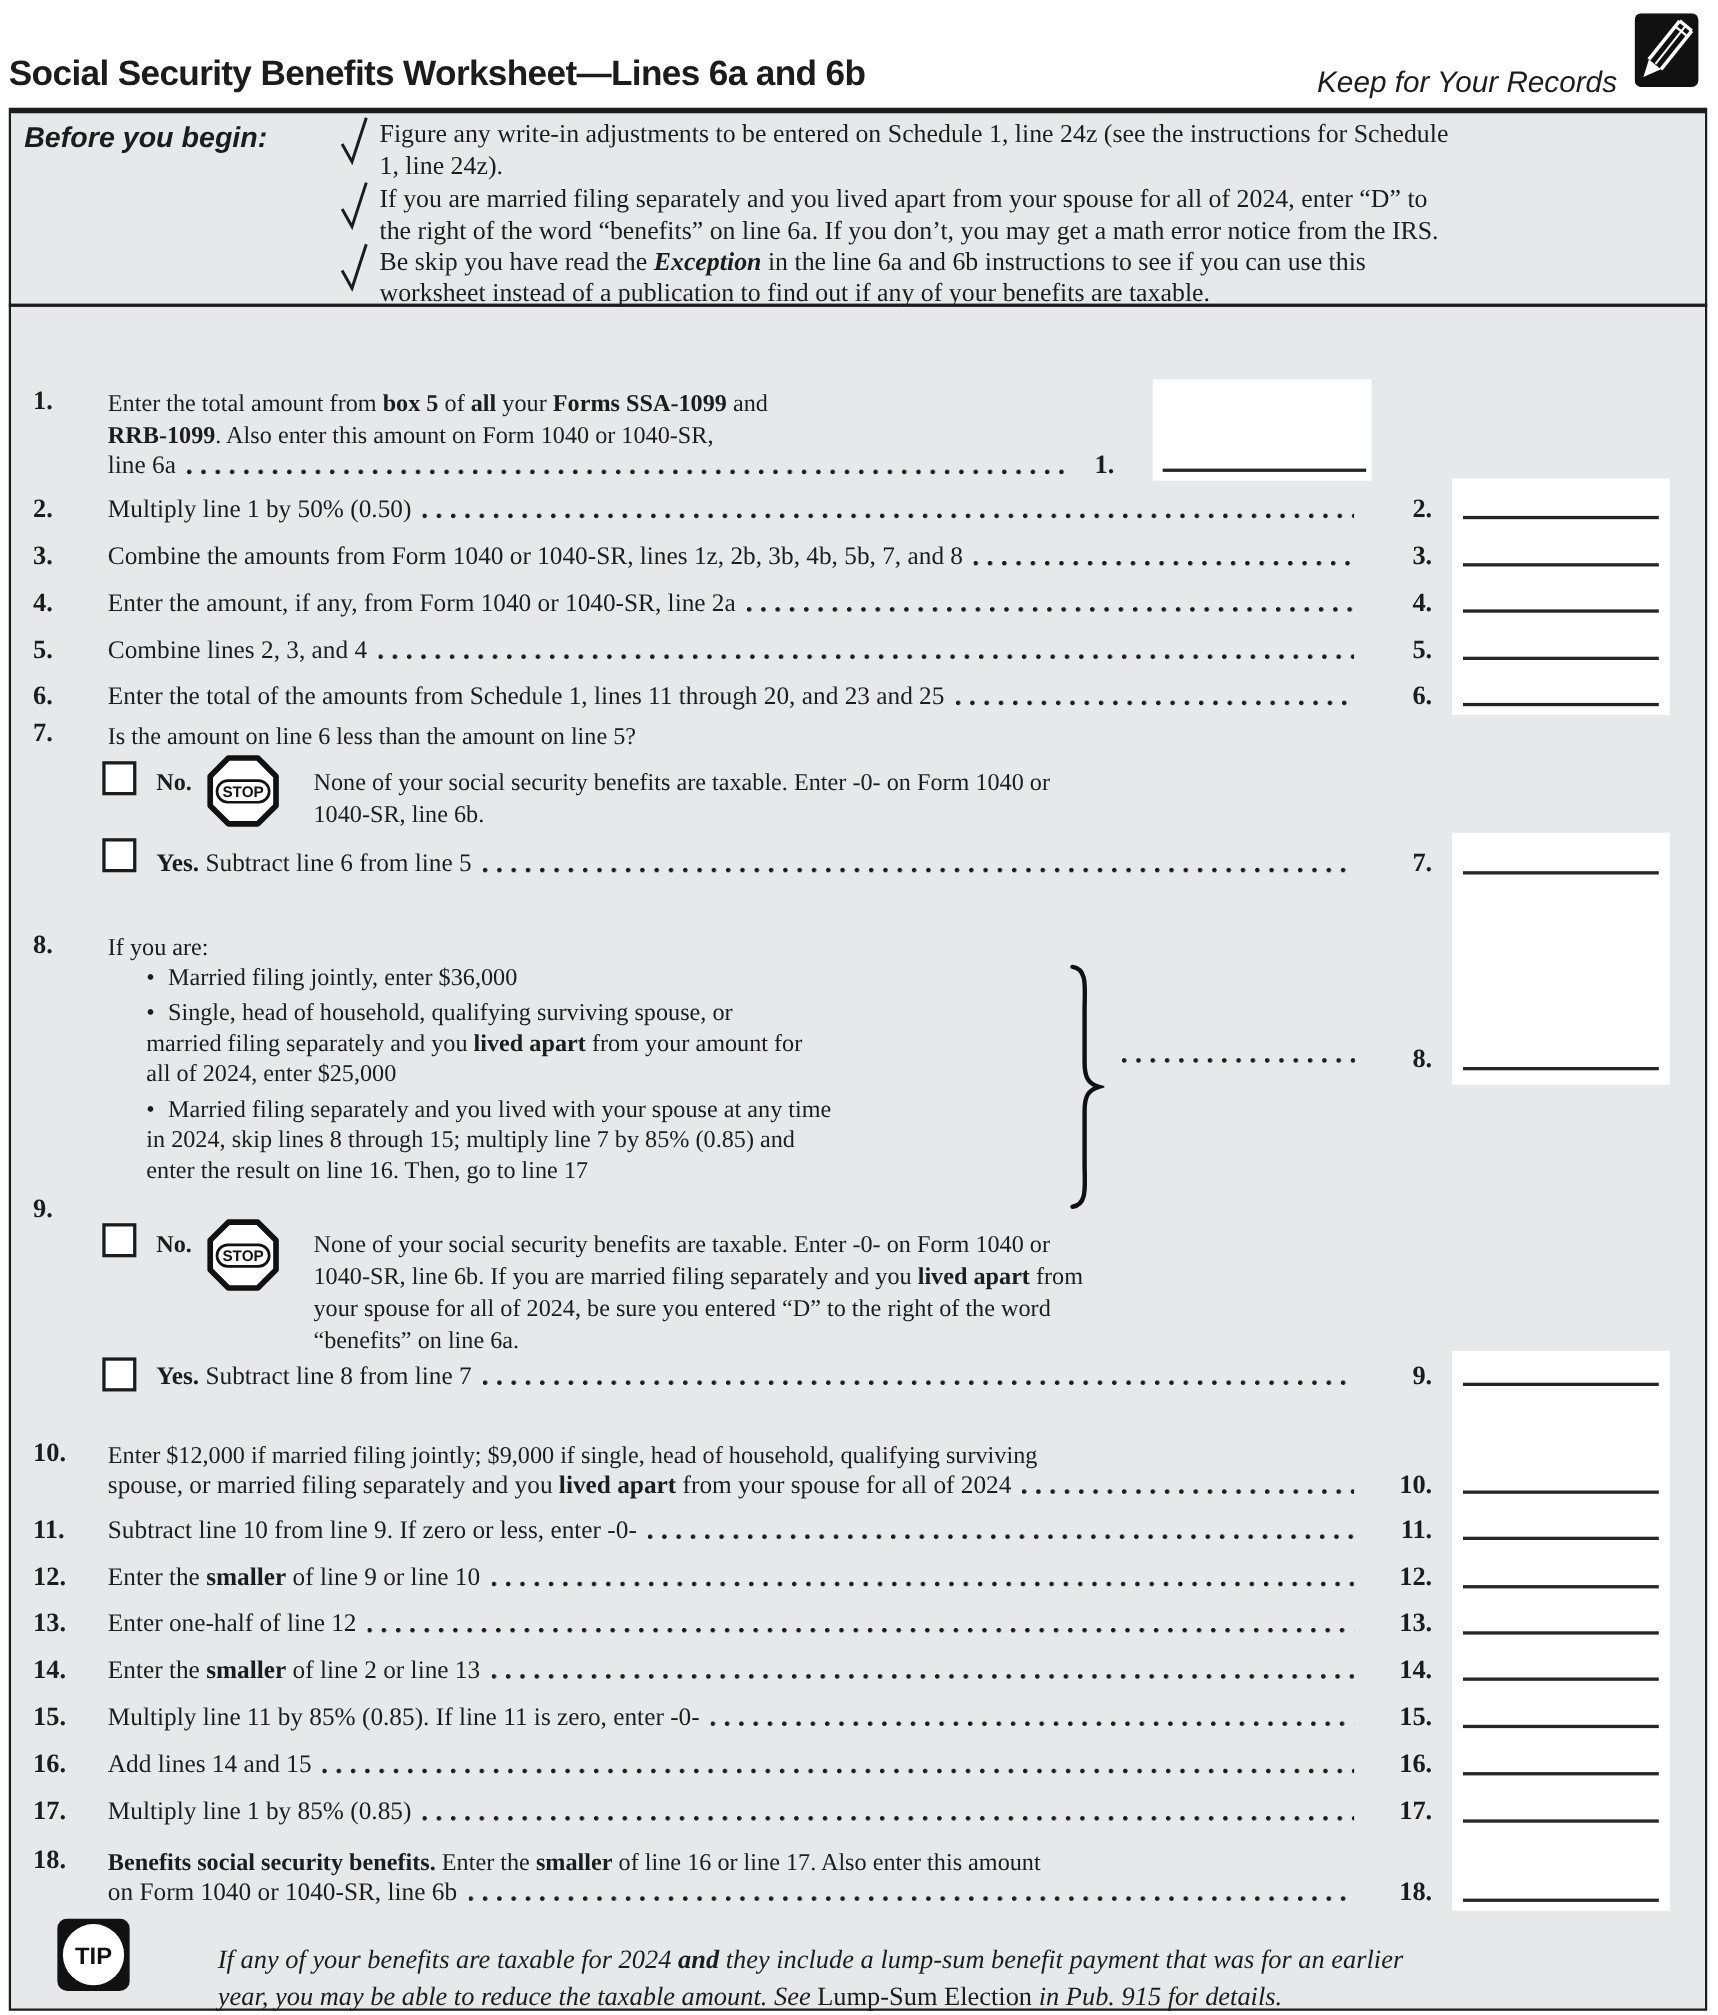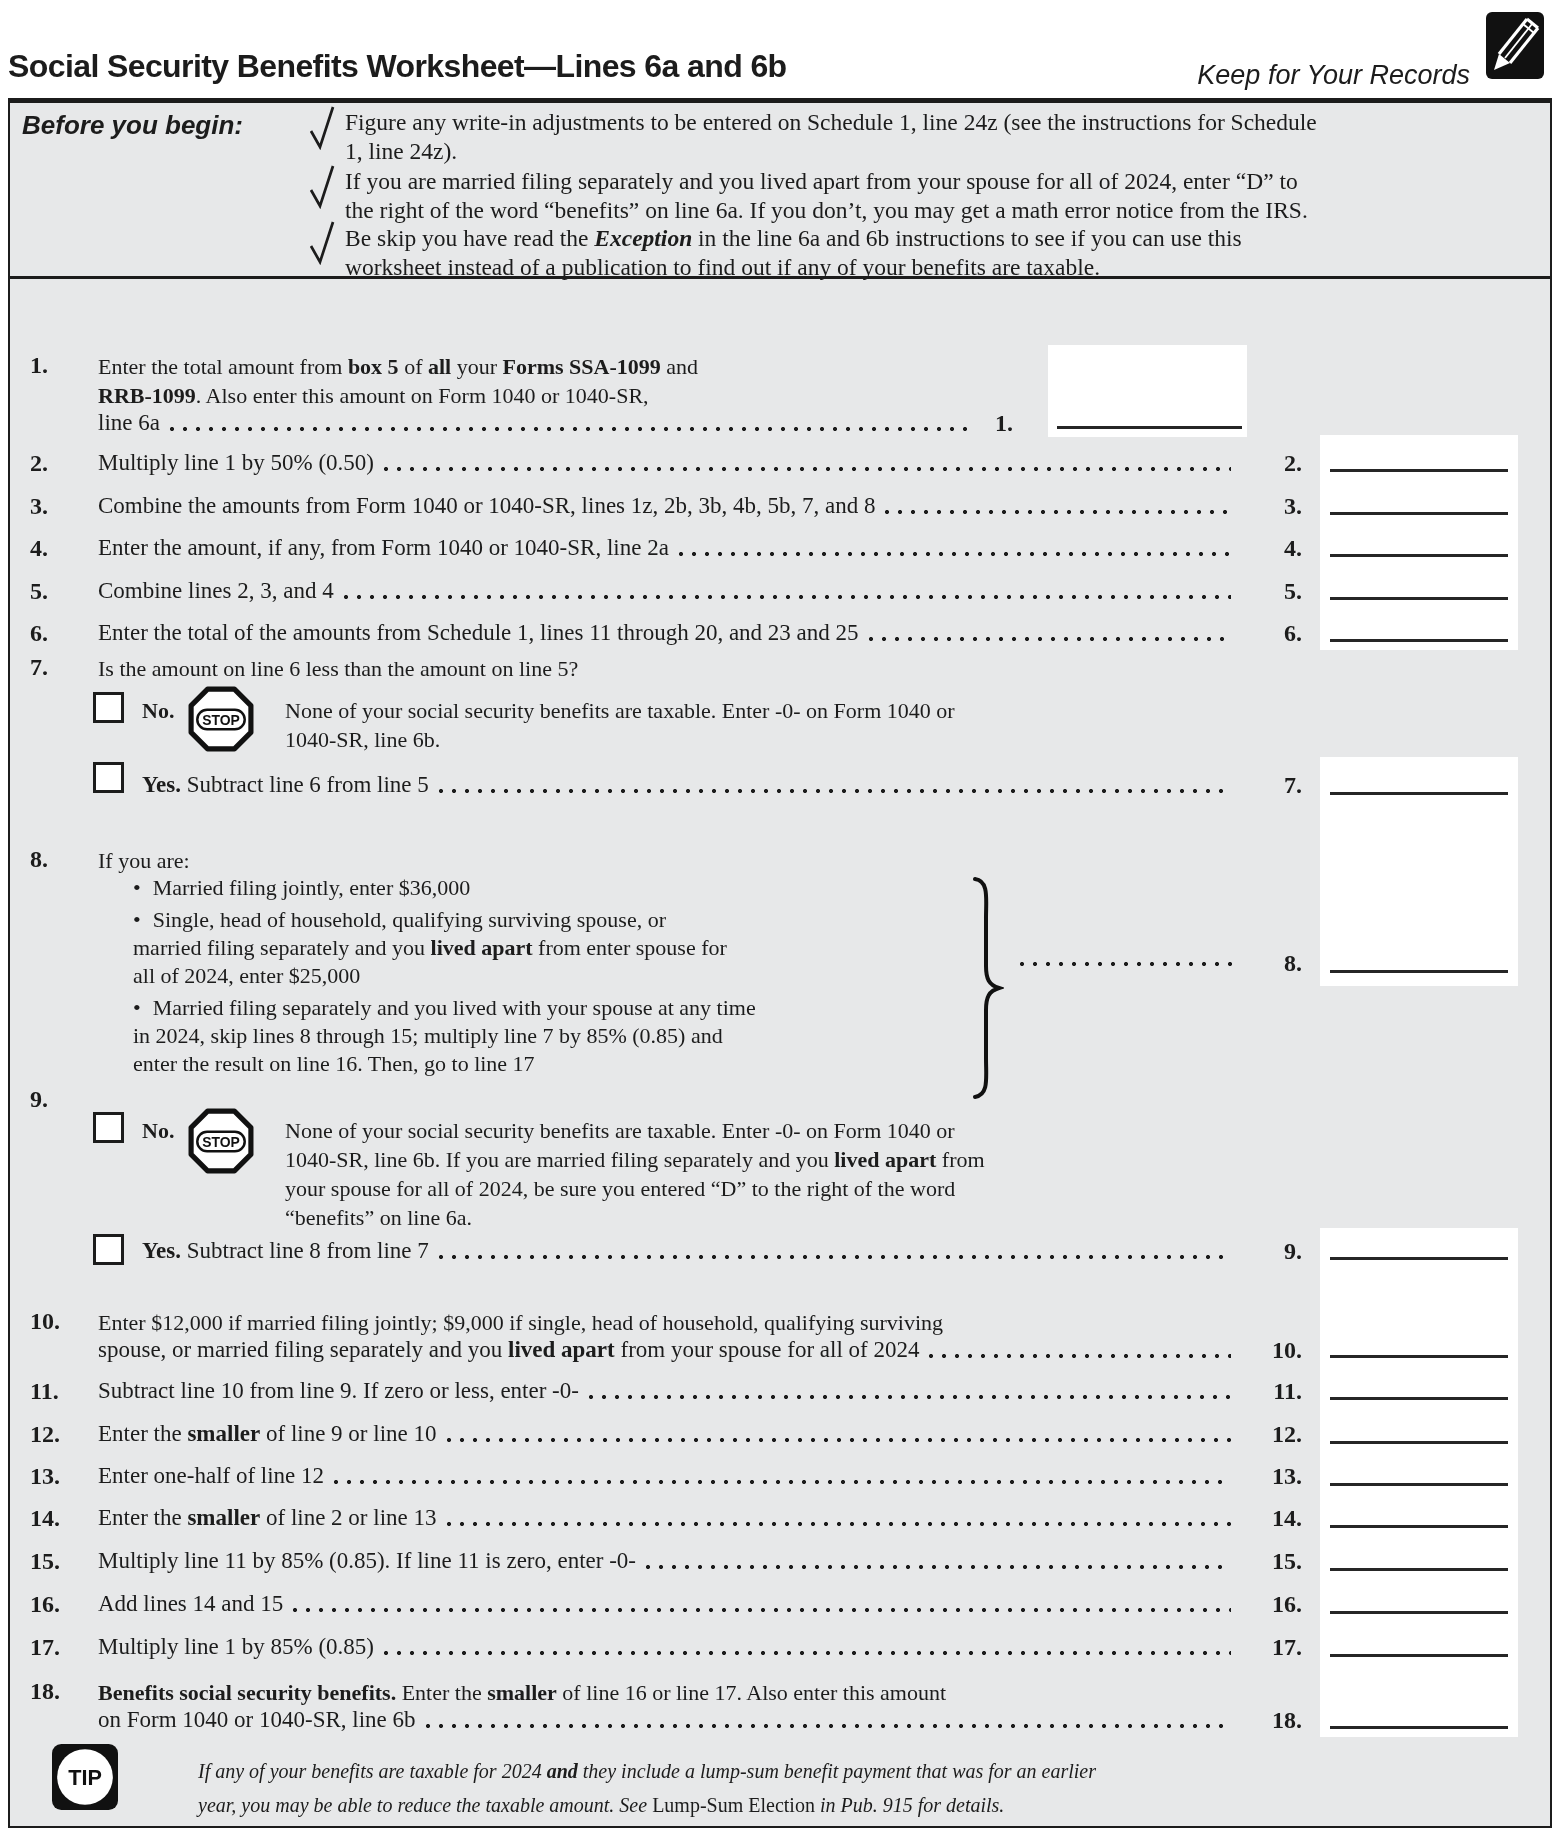--- a/index.html
+++ b/index.html
@@ -28,21 +28,21 @@
           background-size:13px 4px;background-repeat:repeat-x;}
   .leader-abs{position:absolute;height:4px;
           background-image:radial-gradient(circle at 2px 2px,#1c1c1c 1.8px,transparent 2.3px);
           background-size:13px 4px;background-repeat:repeat-x;}
   .rlabel{position:absolute;width:62px;font-weight:700;font-size:24px;line-height:26px;text-align:right;}
   .wbox{position:absolute;background:#ffffff;}
   .ul{position:absolute;height:3px;background:#262626;}
   .cb{position:absolute;width:31px;height:31px;border:3px solid #1c1c1c;background:#fff;box-sizing:border-box;}
   .bu{margin-right:12px;}
   .stoptxt{font-family:"Liberation Sans",sans-serif;font-weight:700;}
-  .tipline{position:absolute;left:198px;font-size:20px;line-height:30px;white-space:nowrap;}
+  .tipline{position:absolute;left:198px;font-size:24px;line-height:30px;white-space:nowrap;margin-top:11px;}
 </style>
 </head>
 <body>
 
 <div id="page">
 
   <div class="title">Social Security Benefits Worksheet—Lines 6a and 6b</div>
   <div class="keep">Keep for Your Records</div>
   <svg class="abs" style="left:1486px;top:12px" width="59" height="68" viewBox="0 0 59 68">
     <rect x="0" y="0" width="58" height="67" rx="6" fill="#111"></rect>
@@ -158,21 +158,21 @@
   </div>
   <div class="rlabel" style="left:1240px;top:772px">7.</div>
   <div class="ul" style="left:1330px;top:792px;width:178px"></div>
 
   <div class="num" style="top:846px">8.</div>
   <div class="t abs" style="left:98px;top:846px"><span>If you are:</span></div>
   <div class="t abs" style="left:133px;top:873px">
     <span class="bu">•</span><span><span>Married filing jointly, enter $36,000</span></span></div>
   <div class="t abs" style="left:133px;top:905px">
     <span class="bu">•</span><span><span>Single, head of household, qualifying surviving spouse, or</span></span></div>
-  <div class="t abs" style="left:133px;top:933px"><span>married filing separately and you </span><span class="b">lived apart</span><span> from enter spouse for</span></div>
+  <div class="t abs" style="left:133px;top:933px"><span>married filing separately and you </span><span class="b">lived apart</span><span> from your amount for</span></div>
   <div class="t abs" style="left:133px;top:961px"><span>all of 2024, enter $25,000</span></div>
   <div class="t abs" style="left:133px;top:993px">
     <span class="bu">•</span><span><span>Married filing separately and you lived with your spouse at any time</span></span></div>
   <div class="t abs" style="left:133px;top:1021px"><span>in 2024, skip lines 8 through 15; multiply line 7 by 85% (0.85) and</span></div>
   <div class="t abs" style="left:133px;top:1049px"><span>enter the result on line 16. Then, go to line 17</span></div>
   <svg class="abs" style="left:970px;top:876px" width="34" height="224" viewBox="0 0 34 224">
     <path d="M5 3 C19 5 16 22 16 42 L16 90 C16 103 19 109 29 112 C19 115 16 121 16 134 L16 182 C16 202 19 219 5 221" fill="none" stroke="#111" stroke-width="4" stroke-linecap="round"></path>
   </svg>
   <div class="leader-abs" style="left:1020px;top:962px;width:212px"></div>
   <div class="rlabel" style="left:1240px;top:950px">8.</div>

